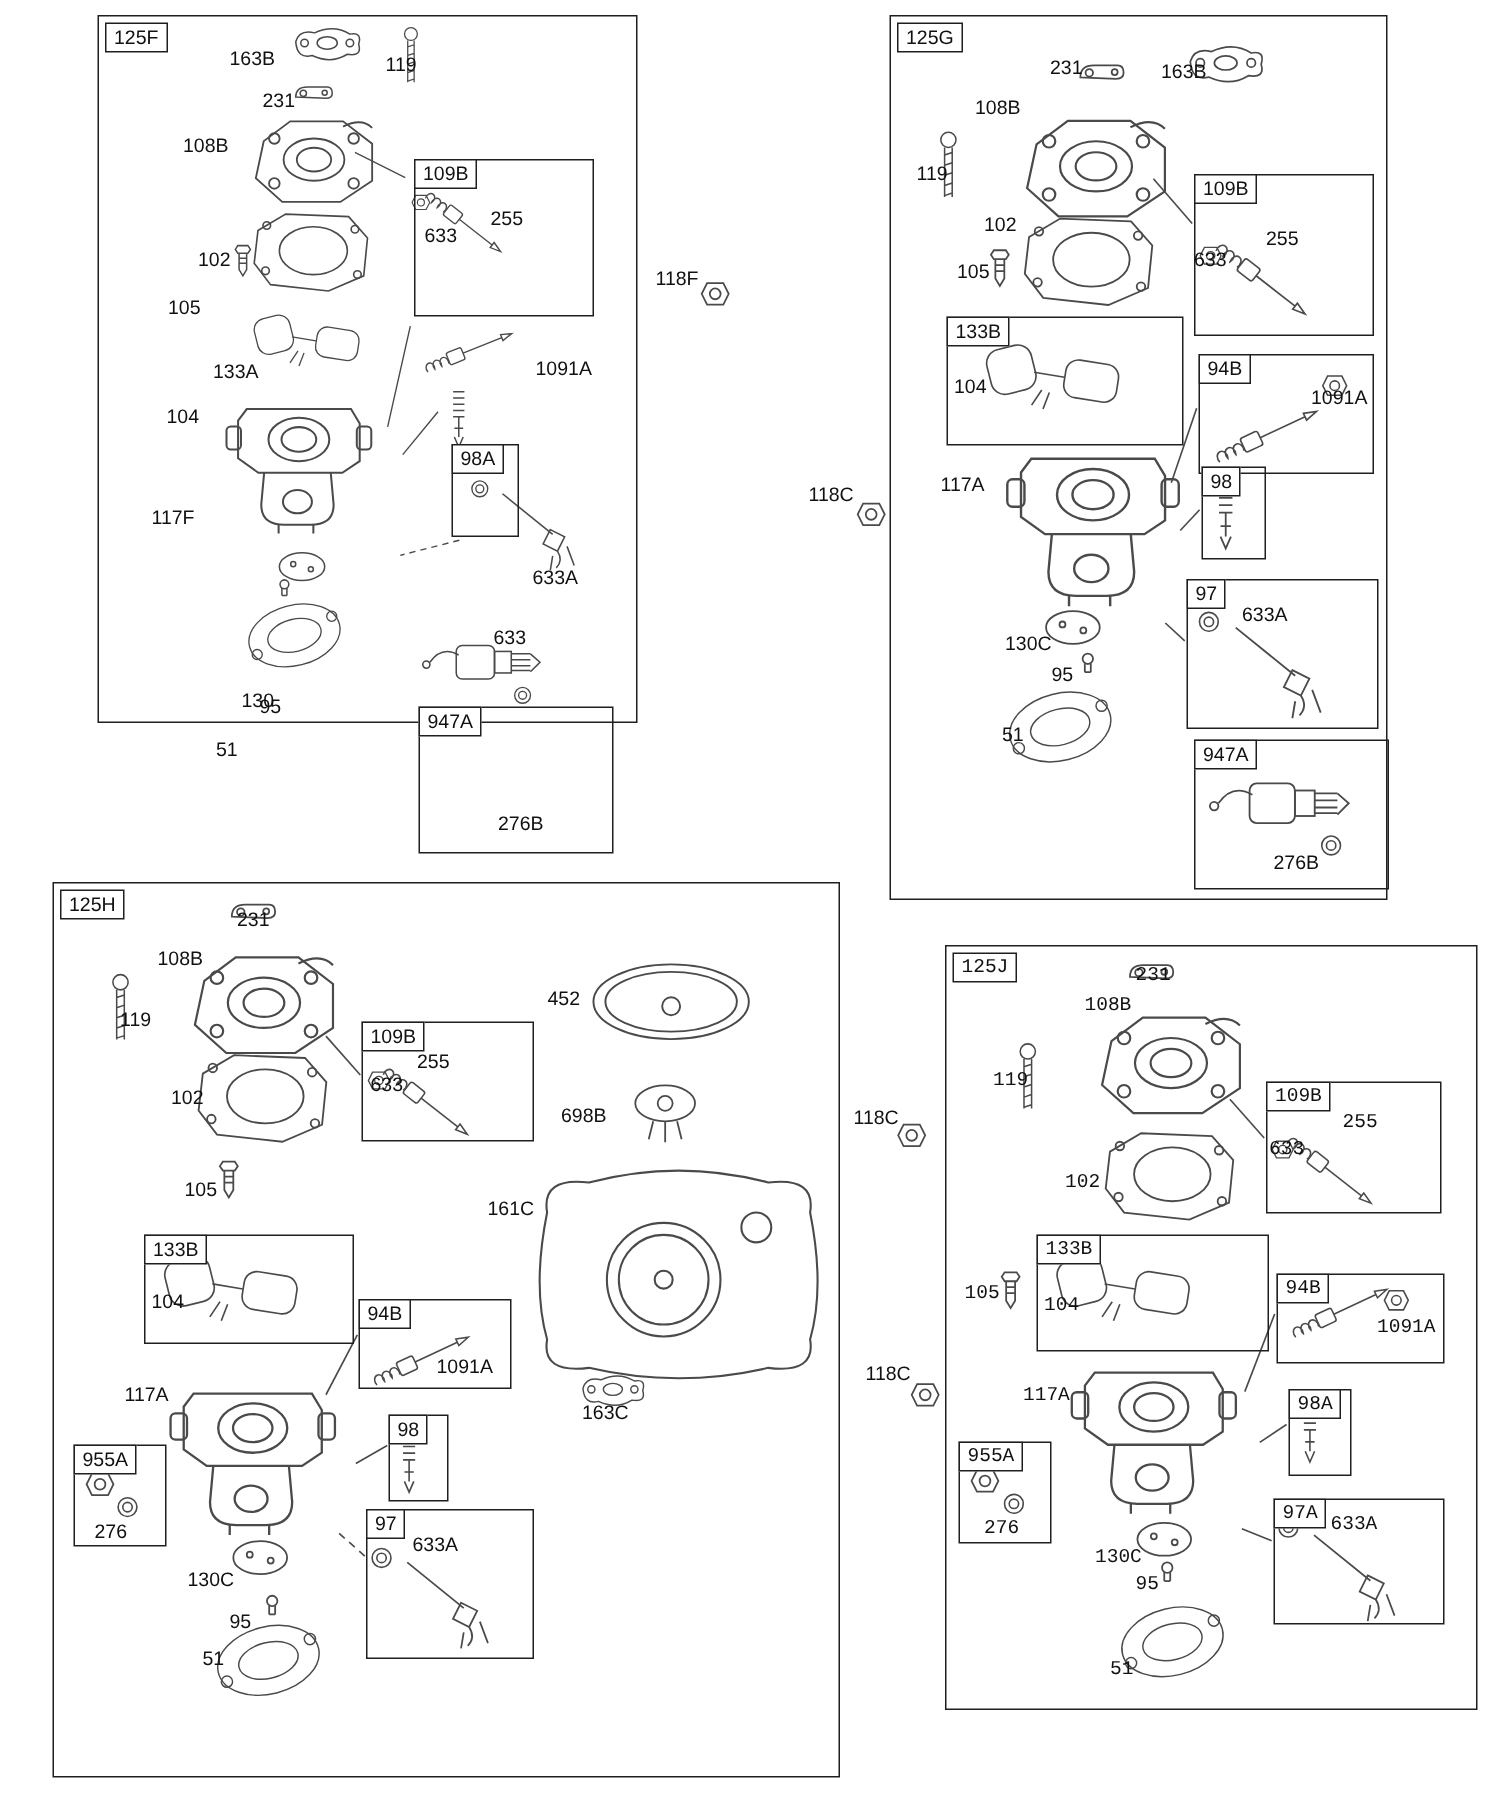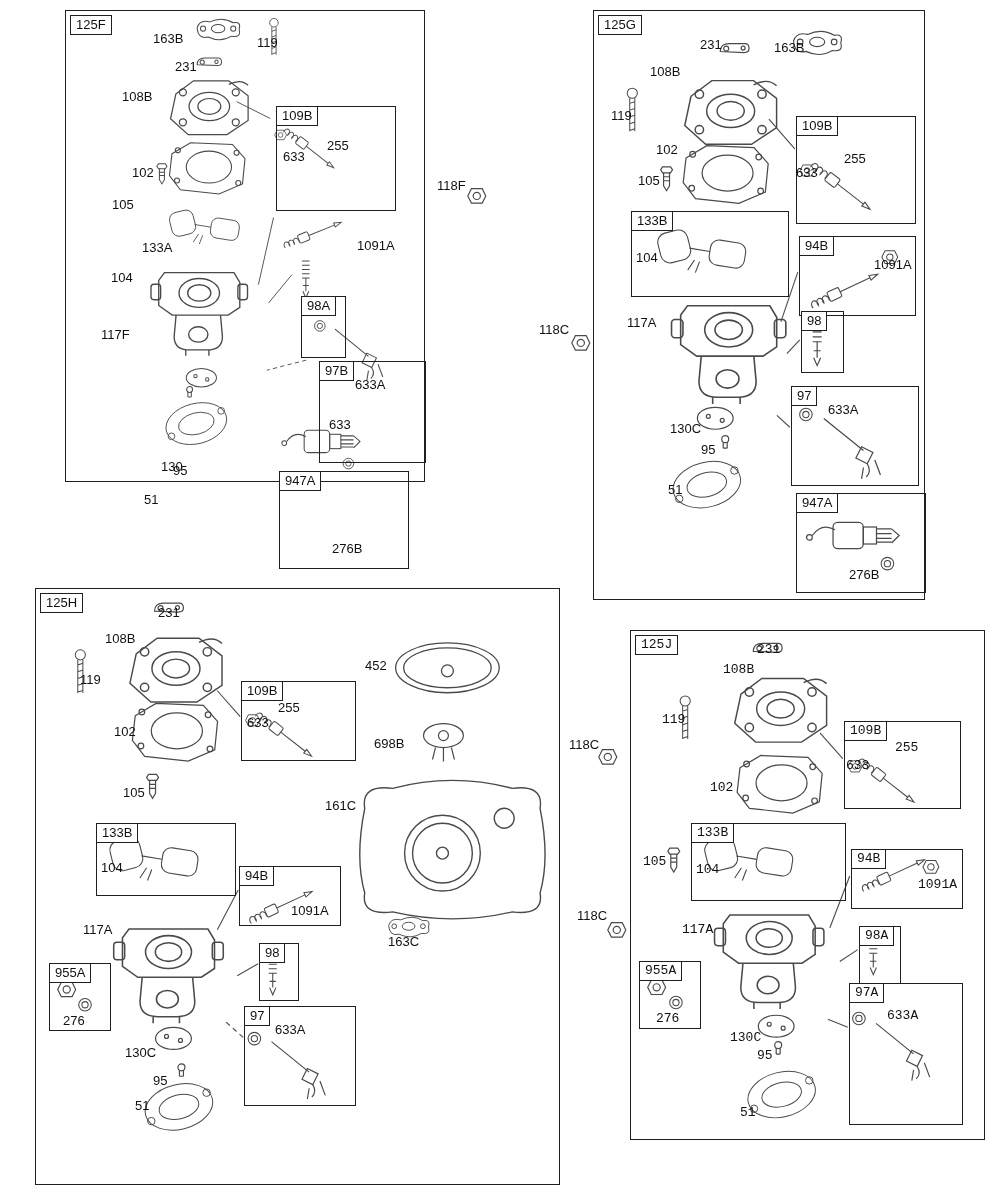--- a/index.html
+++ b/index.html
@@ -195,38 +195,35 @@
       <div class="box-label">125F</div>
       <div class="callout" style="left: 210px; top: 95px; width: 120px; height: 105px;">
         <div class="box-label">109B</div>
       </div>
       <span class="part-label" style="left: 217px; top: 138px;">633</span>
       <span class="part-label" style="left: 261px; top: 127px;">255</span>
       <span class="part-label" style="left: 291px; top: 227px;">1091A</span>
       <div class="callout" style="left: 235px; top: 285px; width: 45px; height: 62px;">
         <div class="box-label">98A</div>
       </div>
-      <div class="callout" style="left: 253px; top: 350px; width: 107px; height: 102px;">
-        <div class="box-label">97B</div>
-      </div>
       <span class="part-label" style="left: 289px; top: 366px;">633A</span>
       <span class="part-label" style="left: 263px; top: 406px;">633</span>
       <div class="callout" style="left: 213px; top: 460px; width: 130px; height: 98px;">
         <div class="box-label">947A</div>
       </div>
       <span class="part-label" style="left: 266px; top: 530px;">276B</span>
       <span class="part-label" style="left: 87px; top: 20px;">163B</span>
       <span class="part-label" style="left: 191px; top: 24px;">119</span>
       <span class="part-label" style="left: 109px; top: 48px;">231</span>
       <span class="part-label" style="left: 56px; top: 78px;">108B</span>
       <span class="part-label" style="left: 66px; top: 154px;">102</span>
       <span class="part-label" style="left: 46px; top: 186px;">105</span>
       <span class="part-label" style="left: 76px; top: 229px;">133A</span>
       <span class="part-label" style="left: 45px; top: 259px;">104</span>
-      <span class="part-label" style="left: 35px; top: 316px;">117F</span>
+      <span class="part-label" style="left: 35px; top: 326px;">117F</span>
       <span class="part-label" style="left: 95px; top: 448px;">130</span>
       <span class="part-label" style="left: 107px; top: 452px;">95</span>
       <span class="part-label" style="left: 78px; top: 481px;">51</span>
     </div>
     <div class="section" style="left: 593px; top: 10px; width: 332px; height: 590px;">
       <svg class="sketch" viewBox="0 0 332 590">
         <use href="#sym-clip" transform="translate(124 28)"></use>
         <use href="#sym-smallgasket" transform="translate(196 18) scale(0.95)"></use>
         <use href="#sym-plate" transform="translate(85 64) scale(1.05)"></use>
         <use href="#sym-screw" transform="translate(30 76) scale(0.85)"></use>
@@ -395,21 +392,21 @@
         <div class="box-label">94B</div>
       </div>
       <span class="part-label" style="left: 287px; top: 246px;">1091A</span>
       <div class="callout" style="left: 228px; top: 295px; width: 42px; height: 58px;">
         <div class="box-label">98A</div>
       </div>
       <div class="callout" style="left: 8px; top: 330px; width: 62px; height: 68px;">
         <div class="box-label">955A</div>
       </div>
       <span class="part-label" style="left: 25px; top: 380px;">276</span>
-      <div class="callout" style="left: 218px; top: 352px; width: 114px; height: 142px;">
+      <div class="callout" style="left: 218px; top: 368px; width: 114px; height: 84px;">
         <div class="box-label">97A</div>
       </div>
       <span class="part-label" style="left: 256px; top: 377px;">633A</span>
       <span class="part-label" style="left: 126px; top: 11px;">231</span>
       <span class="part-label" style="left: 92px; top: 31px;">108B</span>
       <span class="part-label" style="left: 31px; top: 81px;">119</span>
       <span class="part-label" style="left: 79px; top: 149px;">102</span>
       <span class="part-label" style="left: 12px; top: 223px;">105</span>
       <span class="part-label" style="left: 51px; top: 291px;">117A</span>
       <span class="part-label" style="left: 99px; top: 399px;">130C</span>

